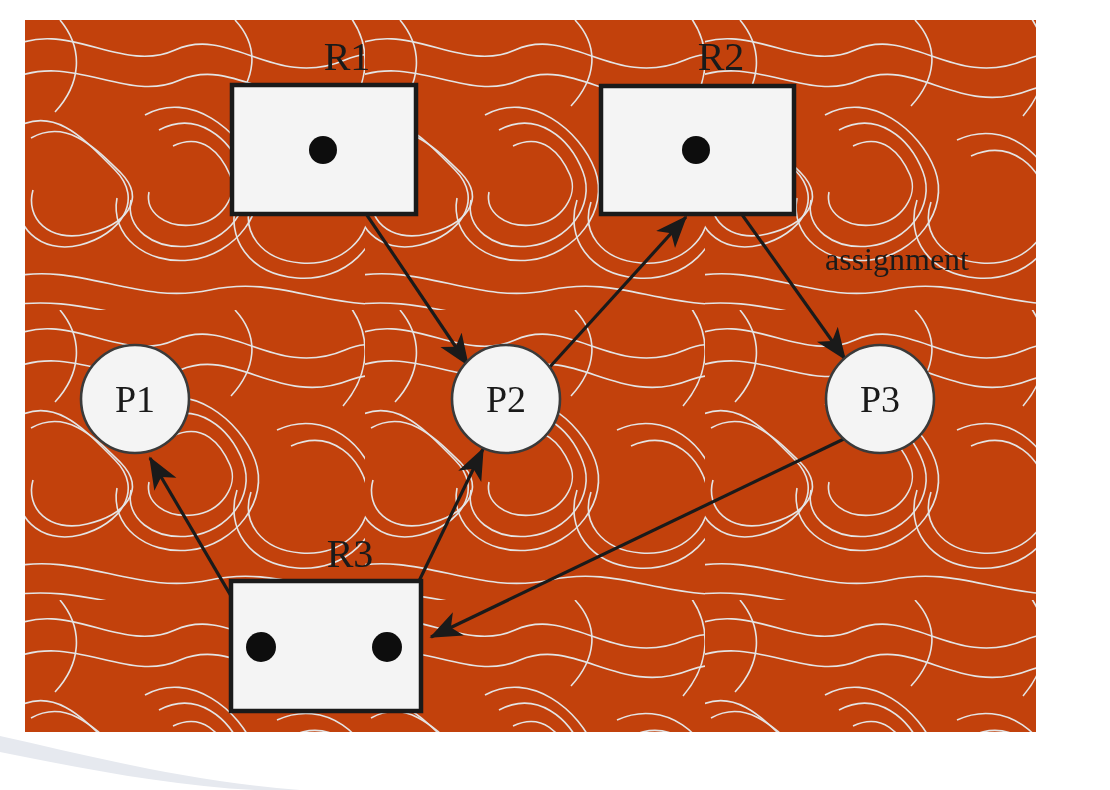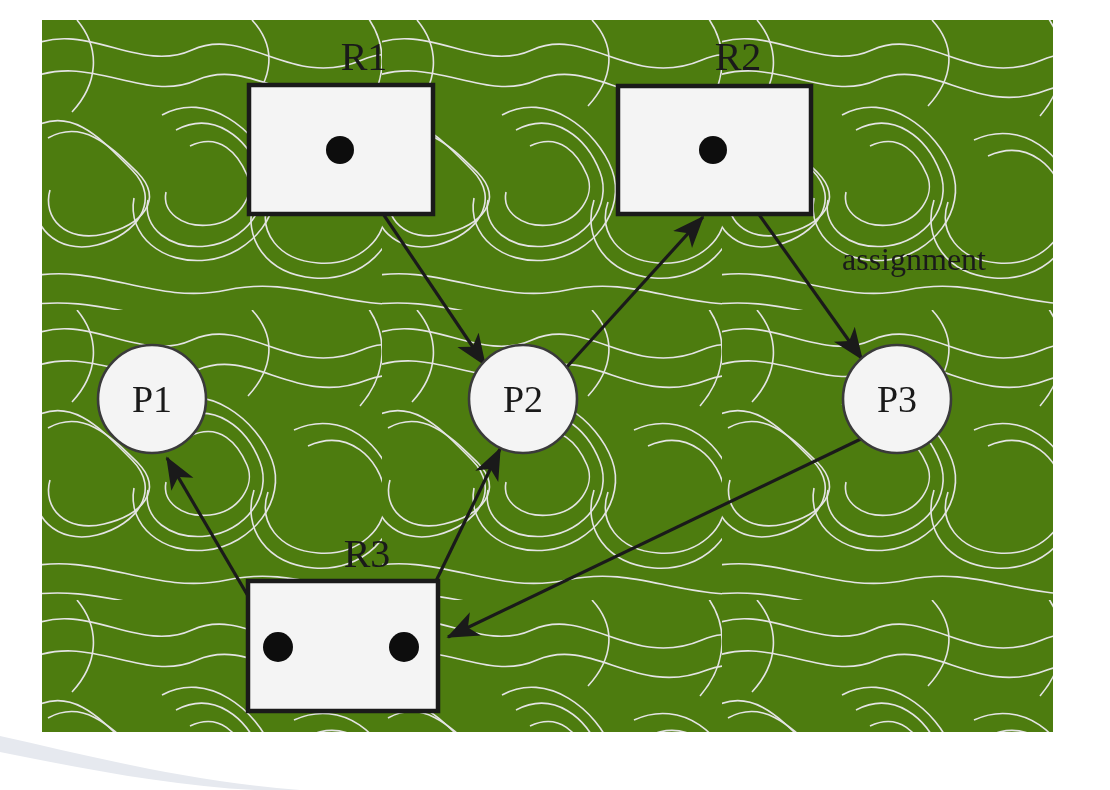--- a/index.html
+++ b/index.html
@@ -29,25 +29,25 @@
     position: absolute;
     left: 0;
     bottom: 0;
     width: 420px;
     height: 60px;
     pointer-events: none;
   }
 
   #figure-area {
     position: absolute;
-    left: 42px;
+    left: 25px;
     top: 20px;
     width: 1011px;
     height: 712px;
-    background: #4d7c0f;
+    background: #c2410c;
     overflow: hidden;
   }
 
   #figure-svg {
     position: absolute;
     left: 0;
     top: 0;
   }
 
   .node-label {

